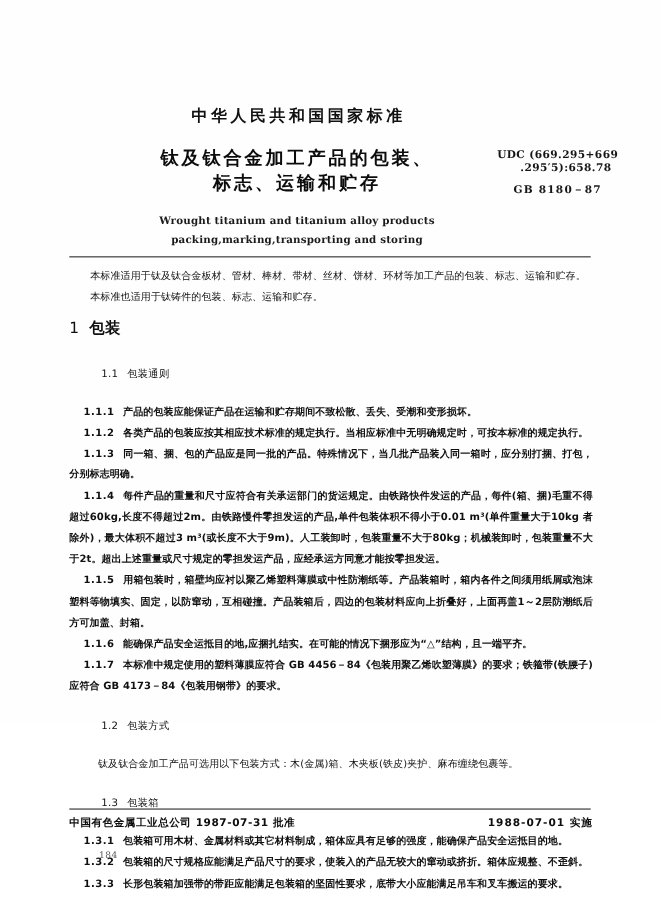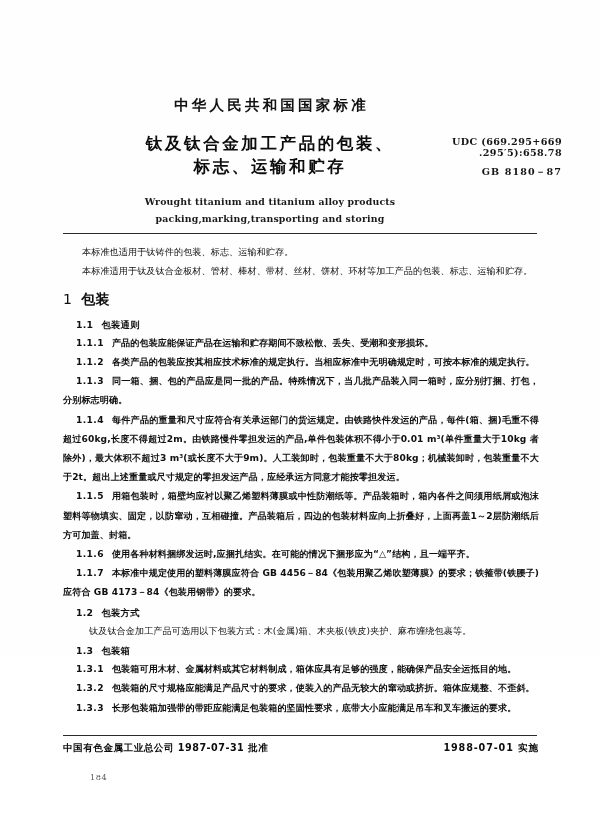--- a/index.html
+++ b/index.html
@@ -63,21 +63,21 @@
     color: #1a1a1a;
     margin-left: -60px;
   }
   .eng-title-line { display: block; }
 
   
   .code-block {
     position: absolute;
     right: 38px;
     top: 136px;
-    text-align: right;
+    text-align: center;
     font-family: "DejaVu Serif", "Liberation Serif", serif;
     font-size: 9.6px;
     font-weight: bold;
     color: #151515;
     letter-spacing: 0.4px;
   }
   .udc-line1 { display: block; white-space: nowrap; }
   .udc-line2 { display: block; white-space: nowrap; padding-left: 15px; }
   .gb-number {
     display: block;
@@ -125,23 +125,23 @@
   .sec-h1 {
     margin: 0;
     font-size: 14px;
     font-weight: bold;
     letter-spacing: 0.3px;
     text-indent: 0;
   }
   .sec-h1 .num { margin-right: 9px; font-weight: normal; }
 
   .sec-h2 {
-    margin: 0;
+    margin: 16px;
     font-size: 9.3px;
-    font-weight: bold;
+    font-weight: normal;
     text-indent: 13px;
     letter-spacing: 0.3px;
   }
   .sec-h2 .num { margin-right: 8px; }
 
   .clause {
     margin: 0;
     text-align: justify;
     text-justify: inter-character;
     text-indent: 13px;
@@ -208,23 +208,23 @@
   <div class="code-block">
     <span class="udc-line1">UDC (669.295+669</span>
     <span class="udc-line2">.295′5):658.78</span>
     <span class="gb-number">GB 8180－87</span>
   </div>
 
   <div class="rule-top"></div>
 
   <div class="body-area">
 
+    <p class="para">本标准适用于钛及钛合金板材、管材、棒材、带材、丝材、饼材、环材等加工产品的包装、标志、运输和贮存。</p>
+
     <p class="para">本标准也适用于钛铸件的包装、标志、运输和贮存。</p>
-
-    <p class="para">本标准适用于钛及钛合金板材、管材、棒材、带材、丝材、饼材、环材等加工产品的包装、标志、运输和贮存。</p>
 
     <div class="spacer-md"></div>
 
     <p class="sec-h1">
       <span class="num">1</span><span>包装</span>
     </p>
 
     <div class="spacer-sm"></div>
 
     <p class="sec-h2">
@@ -245,21 +245,21 @@
 
     <p class="clause">
       <span class="num">1.1.4</span><span>每件产品的重量和尺寸应符合有关承运部门的货运规定。由铁路快件发运的产品，每件(箱、捆)毛重不得超过60kg,长度不得超过2m。由铁路慢件零担发运的产品,单件包装体积不得小于0.01 m³(单件重量大于10kg 者除外)，最大体积不超过3 m³(或长度不大于9m)。人工装卸时，包装重量不大于80kg；机械装卸时，包装重量不大于2t。超出上述重量或尺寸规定的零担发运产品，应经承运方同意才能按零担发运。</span>
     </p>
 
     <p class="clause">
       <span class="num">1.1.5</span><span>用箱包装时，箱壁均应衬以聚乙烯塑料薄膜或中性防潮纸等。产品装箱时，箱内各件之间须用纸屑或泡沫塑料等物填实、固定，以防窜动，互相碰撞。产品装箱后，四边的包装材料应向上折叠好，上面再盖1～2层防潮纸后方可加盖、封箱。</span>
     </p>
 
     <p class="clause">
-      <span class="num">1.1.6</span><span>使用各种材料捆绑发运时,应捆扎结实。在可能的情况下捆形应为“△”结构，且一端平齐。</span>
+      <span class="num">1.1.6</span><span>能确保产品安全运抵目的地,应捆扎结实。在可能的情况下捆形应为“△”结构，且一端平齐。</span>
     </p>
 
     <p class="clause">
       <span class="num">1.1.7</span><span>本标准中规定使用的塑料薄膜应符合 GB 4456－84《包装用聚乙烯吹塑薄膜》的要求；铁箍带(铁腰子)应符合 GB 4173－84《包装用钢带》的要求。</span>
     </p>
 
     <p class="sec-h2">
       <span class="num">1.2</span><span>包装方式</span>
     </p>
 

